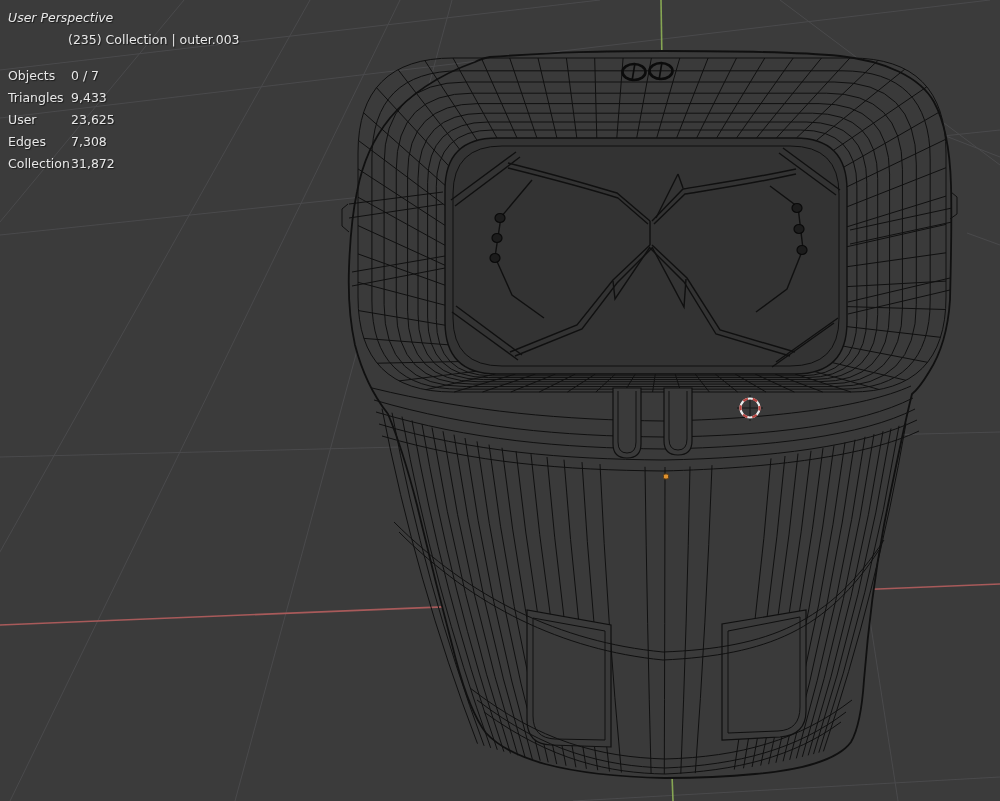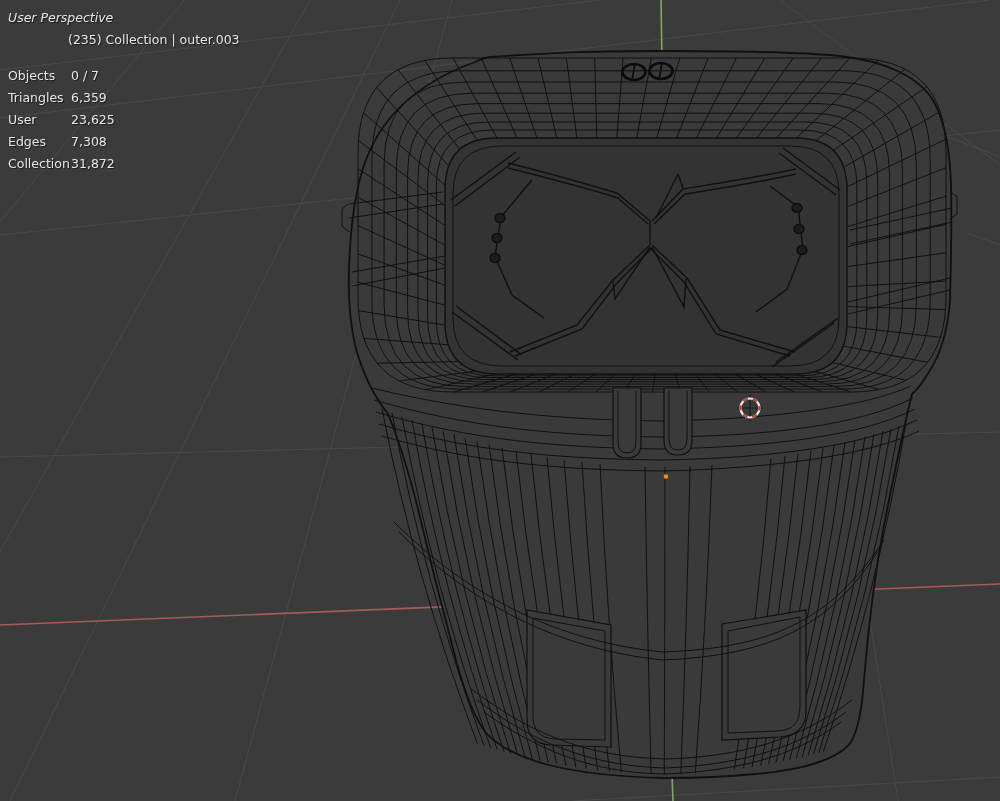--- a/index.html
+++ b/index.html
@@ -278,19 +278,19 @@
       <circle cx="750" cy="408" r="9.5" fill="none" stroke="#ececec" stroke-width="2.2"></circle>
       <circle cx="750" cy="408" r="9.5" fill="none" stroke="#b94440" stroke-width="2.2" stroke-dasharray="4.97 4.97" stroke-dashoffset="2.4"></circle>
     </g>
   </svg>
 
   <div class="overlay">
     <div class="vp-title">User Perspective</div>
     <div class="vp-context">(235) Collection | outer.003</div>
     <div class="stats">
       <div class="srow"><span class="slabel">Objects</span><span class="sval">0 / 7</span></div>
-      <div class="srow"><span class="slabel">Triangles</span><span class="sval">6,359</span></div>
+      <div class="srow"><span class="slabel">Triangles</span><span class="sval">9,433</span></div>
       <div class="srow"><span class="slabel">User</span><span class="sval">23,625</span></div>
       <div class="srow"><span class="slabel">Edges</span><span class="sval">7,308</span></div>
       <div class="srow"><span class="slabel">Collection</span><span class="sval">31,872</span></div>
     </div>
   </div>
 </div>
 
 </body></html>

